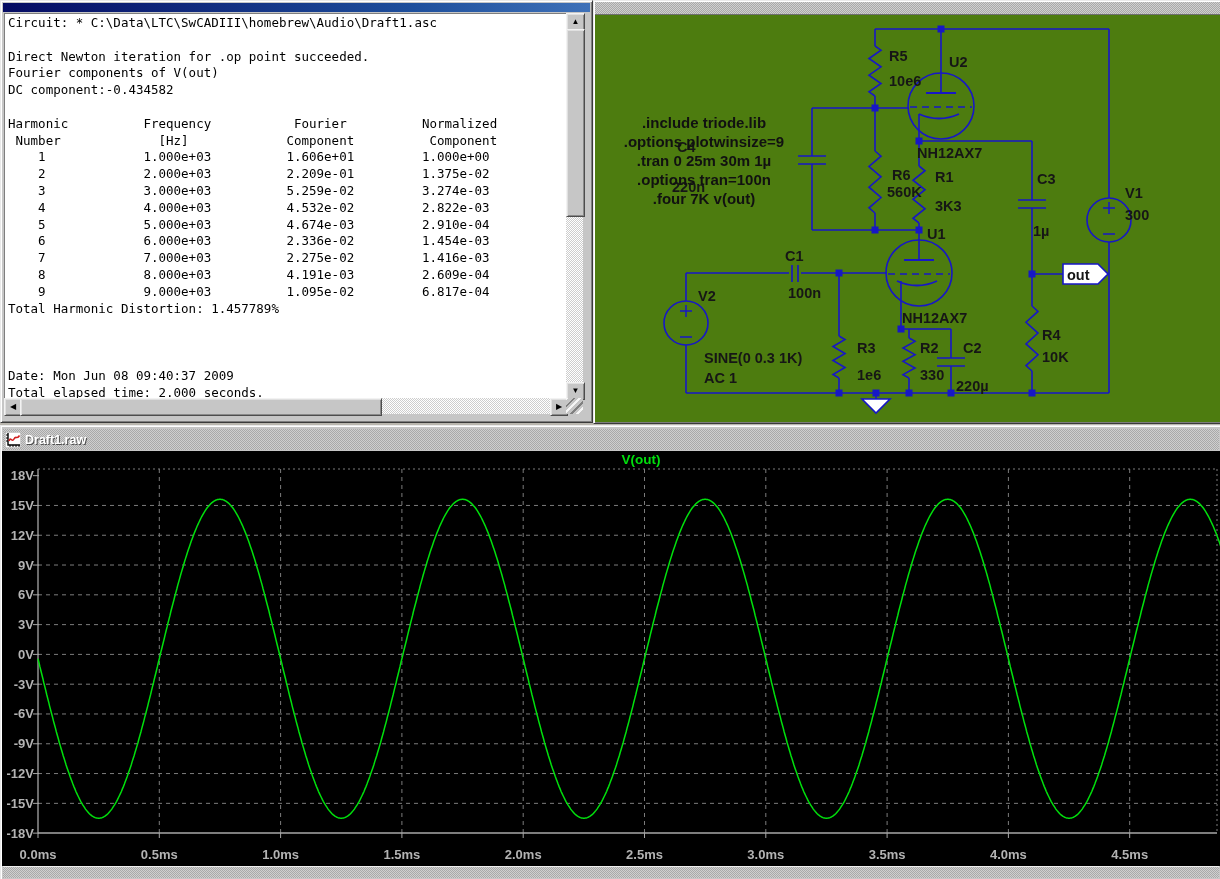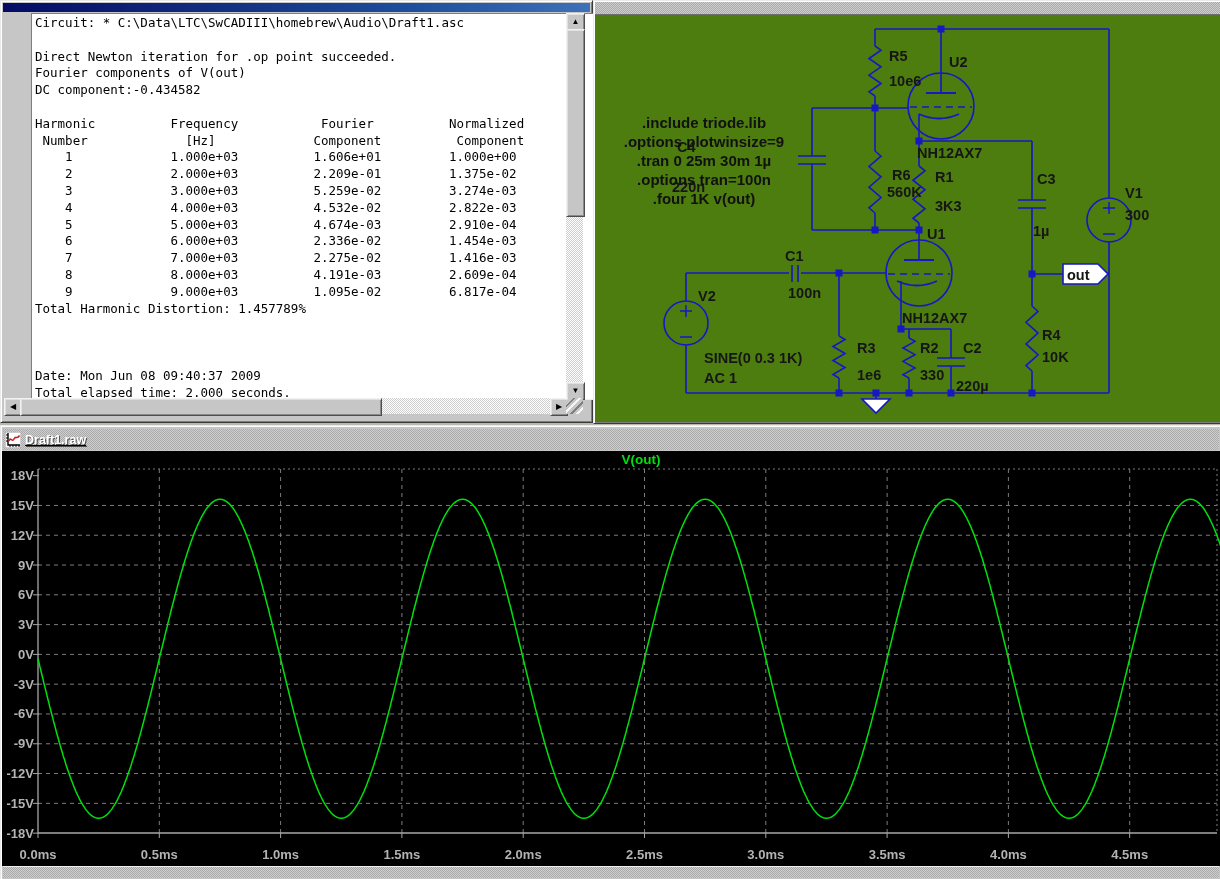--- a/index.html
+++ b/index.html
@@ -1,39 +1,39 @@
 <!DOCTYPE html>
 <html><head>
 <meta charset="utf-8">
 <style>
   html,body{margin:0;padding:0;background:#888;}
   #root{position:relative;width:1220px;height:879px;background:#b9b6ae;overflow:hidden;
         font-family:"Liberation Sans",sans-serif;}
-  .dither{background:repeating-conic-gradient(#cfcfcf 0% 25%, #a9a9a9 0% 50%) 0 0/2px 2px;text-decoration:underline;}
+  .dither{background:repeating-conic-gradient(#cfcfcf 0% 25%, #a9a9a9 0% 50%) 0 0/2px 2px;}
   .track{background:repeating-conic-gradient(#ffffff 0% 25%, #cdcdcd 0% 50%) 0 0/2px 2px;}
 
   
   .win{position:absolute;background:#c6c6c6;
        border-top:1px solid #e9e9e9;border-left:1px solid #e9e9e9;
        border-right:1px solid #3a3a3a;border-bottom:1px solid #3a3a3a;
        box-shadow:inset 1px 1px 0 #ffffff, inset -1px -1px 0 #7e7e7e;}
   .btn3d{position:absolute;background:#c6c6c6;
        border-top:1px solid #f2f2f2;border-left:1px solid #f2f2f2;
        border-right:1px solid #4d4d4d;border-bottom:1px solid #4d4d4d;
        box-shadow:inset 1px 1px 0 #e0e0e0, inset -1px -1px 0 #8a8a8a;
        display:flex;align-items:center;justify-content:center;
        font-size:8px;color:#000;line-height:1;}
 
   
   #logwin{left:0;top:0;width:591px;height:421px;}
   #logtitle{position:absolute;left:2px;top:2px;right:2px;height:9px;
             background:linear-gradient(90deg,#050b63,#1e4f9c 70%,#3f71b8);}
   #logbody{position:absolute;left:3px;top:12px;width:561px;height:385px;background:#fff;
            border-top:1px solid #7e7e7e;border-left:1px solid #7e7e7e;
-           border-bottom:1px solid #efefef;border-right:1px solid #efefef;overflow:hidden;margin-left:27px;}
+           border-bottom:1px solid #efefef;border-right:1px solid #efefef;overflow:hidden;}
   #logpre{margin:0;padding:1px 0 0 3px;font-family:"DejaVu Sans Mono","Liberation Mono",monospace;
           font-size:12.5px;line-height:16.8px;color:#000;white-space:pre;}
   #vsb{position:absolute;left:565px;top:12px;width:17px;height:385px;}
   #hsb{position:absolute;left:3px;top:397px;width:562px;height:16px;}
   .grip{position:absolute;left:565px;top:397px;width:17px;height:16px;
         background:#c6c6c6;
         background-image:repeating-linear-gradient(135deg,#f5f5f5 0 2px,#c6c6c6 2px 5px,#808080 5px 7px,#c6c6c6 7px 9px);}
 
   
   #schwin{left:593px;top:0;width:627px;height:422px;background:#fff;}
@@ -195,21 +195,21 @@
             <text x="1041" y="339" class="slabel">R4</text>
             <text x="1041" y="361" class="slabel">10K</text>
             <text x="1066" y="279" class="slabel">out</text>
           </g>
       </svg>
       <div id="directives">
           <div>.include triode.lib</div>
           <div>.options plotwinsize=9</div>
           <div>.tran 0 25m 30m 1µ</div>
           <div>.options tran=100n</div>
-          <div>.four 1K v(out)</div>
+          <div>.four 7K v(out)</div>
         </div>
     </div>
   </div>
 
   <div class="win" id="wavewin">
     <div id="wavetitle" class="dither">
       <svg width="16" height="16" viewBox="0 0 16 16" style="margin-left:2px">
         <rect x="0" y="0" width="16" height="16" fill="#fff" stroke="#9a9a9a" stroke-width="1"></rect>
         <path d="M3 1 V13 H15" stroke="#000" fill="none" stroke-width="1.4"></path>
         <path d="M1 3 H3 M1 6 H3 M1 9 H3 M5 13 V15 M8 13 V15 M11 13 V15 M14 13 V15" stroke="#000" stroke-width="1"></path>

